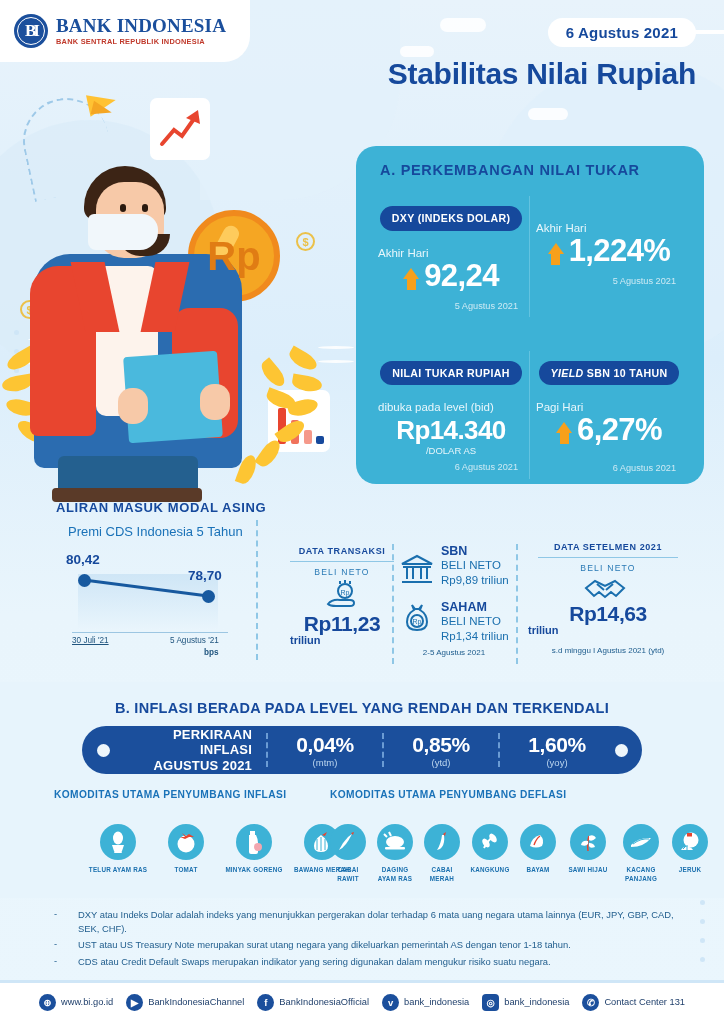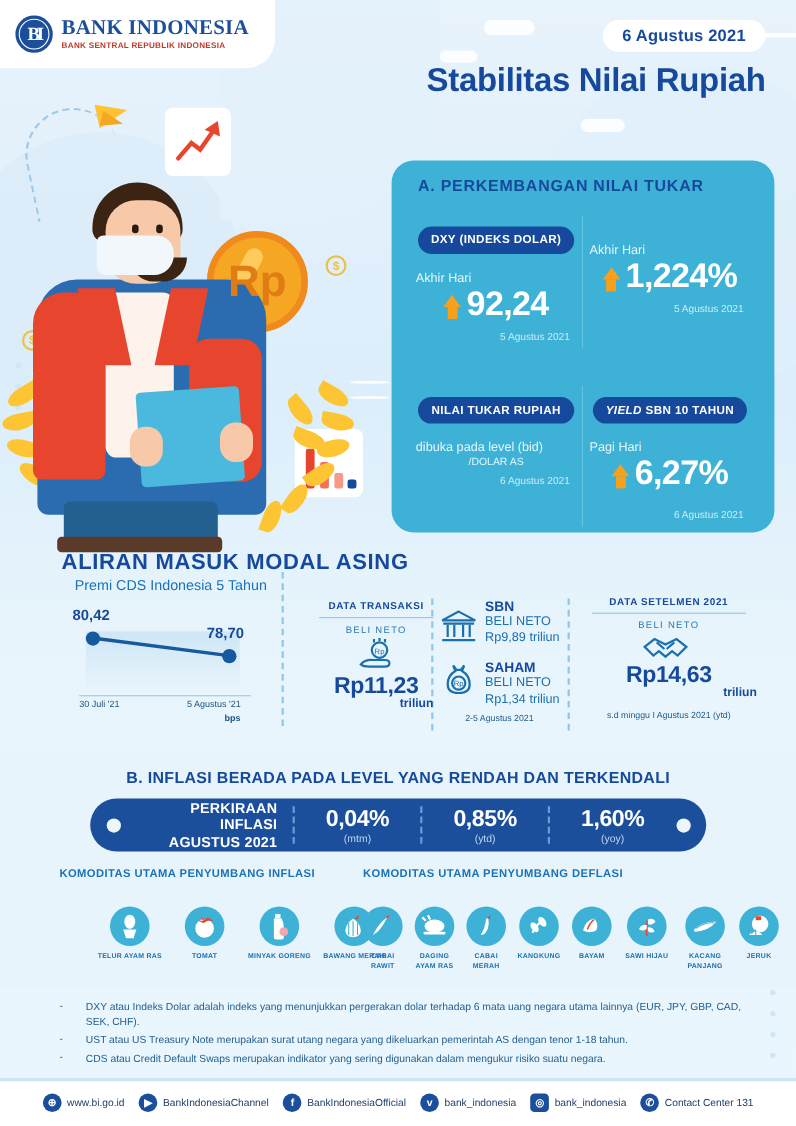--- a/index.html
+++ b/index.html
@@ -124,34 +124,34 @@
     border-bottom:11px solid #f7a01b;position:relative;margin-top:-4px;
   }
   .arrow-up::after{content:"";position:absolute;left:-4.5px;top:11px;width:9px;height:11px;background:#f7a01b;}
   .bigval{color:#fff;font-weight:700;font-size:31px;letter-spacing:-.6px;line-height:1;}
   .bigval.small{font-size:26px;}
   .datestamp{color:#cdeaf4;font-size:9.2px;text-align:right;padding-right:6px;margin-top:10px;}
   .mid{color:#e7f6fb;font-size:9.5px;text-align:center;margin-top:2px;}
 
   
   .amma{position:absolute;left:0;top:492px;width:724px;height:190px;}
-  .amma-title{position:absolute;left:56px;top:8px;color:#16499c;font-weight:700;font-size:20px;letter-spacing:.6px;}
+  .amma-title{position:absolute;left:56px;top:8px;color:#16499c;font-weight:700;font-size:13px;letter-spacing:.6px;}
   .sub-h{color:#1a72b8;font-size:13px;}
   .vdash{position:absolute;border-left:2px dashed #8fc7e6;}
   .chartbox{position:absolute;left:60px;top:58px;width:185px;height:100px;}
   .chart-area{position:absolute;left:18px;top:24px;width:140px;height:56px;
     background:linear-gradient(180deg,#cfe6f6 0%, rgba(207,230,246,0) 100%);}
   .chart-axis{position:absolute;left:12px;top:82px;width:156px;height:1px;background:#9cc6e2;}
   .dot-pt{position:absolute;width:13px;height:13px;border-radius:50%;background:#17599f;}
   .pt-label{position:absolute;color:#16499c;font-weight:700;font-size:13.5px;}
   .ax-label{position:absolute;color:#20557f;font-size:8.2px;}
   .mini-h{color:#16499c;font-weight:700;font-size:9px;letter-spacing:.6px;text-align:center;}
   .mini-sub{color:#2a7ab5;font-size:8.6px;letter-spacing:1.2px;text-align:center;margin-top:5px;}
   .big-rp{color:#16499c;font-weight:700;font-size:21px;text-align:center;letter-spacing:-.4px;}
-  .trilium{color:#16499c;font-weight:700;font-size:11px;text-align:right;margin-top:-2px;}
+  .trilium{color:#16499c;font-weight:700;font-size:11px;text-align:left;margin-top:-2px;}
   .note-s{color:#1c5b8c;font-size:8px;text-align:center;}
   .hline{height:1px;background:#8fc7e6;}
   .ico-line{stroke:#1a6fae;fill:none;stroke-width:2;}
   .inst-title{color:#16499c;font-weight:700;font-size:12.5px;}
   .inst-txt{color:#1a6fae;font-size:11.5px;line-height:1.28;}
 
   
   .secB{position:absolute;left:0;top:682px;width:724px;height:216px;background:#e7f4fc;}
   .secB-title{position:absolute;left:0;right:0;top:18px;text-align:center;color:#16499c;font-weight:700;font-size:14.5px;letter-spacing:.3px;}
   .pill{
@@ -336,20 +336,23 @@
 
     <div class="cardgrid" style="margin-top:18px;">
 
       <div class="statcard bordered">
         <div style="text-align:center;">
           <div class="badge">
             <span>NILAI TUKAR RUPIAH</span>
           </div>
         </div>
         <div class="sublabel">dibuka pada level (bid)</div>
+        <div class="bigrow" style="margin-top:4px;">
+          <div class="bigval small">Rp14.340</div>
+        </div>
         <div class="mid">/DOLAR AS</div>
         <div class="datestamp" style="margin-top:6px;">6 Agustus 2021</div>
       </div>
 
       <div class="statcard">
         <div style="text-align:center;">
           <div class="badge">
             <span class="ital">YIELD</span>
             <span>SBN 10 TAHUN</span>
           </div>
@@ -376,21 +379,21 @@
     <div class="chartbox">
       <div class="chart-area"></div>
       <svg width="185" height="100" style="position:absolute;left:0;top:0;">
         <line x1="24" y1="30" x2="148" y2="46" stroke="#17599f" stroke-width="3"></line>
       </svg>
       <div class="dot-pt" style="left:18px;top:24px;"></div>
       <div class="dot-pt" style="left:142px;top:40px;"></div>
       <div class="pt-label" style="left:6px;top:2px;">80,42</div>
       <div class="pt-label" style="left:128px;top:18px;">78,70</div>
       <div class="chart-axis"></div>
-      <div class="ax-label" style="left:12px;top:86px;">30 Juli '21</div>
+      <div class="ax-label" style="left:12px;top:86px;text-decoration:underline;">30 Juli '21</div>
       <div class="ax-label" style="left:110px;top:86px;">5 Agustus '21</div>
       <div class="ax-label" style="left:144px;top:98px;font-weight:700;">bps</div>
     </div>
 
     <div style="position:absolute;left:290px;top:54px;width:104px;">
       <div class="mini-h">DATA TRANSAKSI</div>
       <div class="hline" style="margin:5px 0 0 0;"></div>
       <div class="mini-sub">BELI NETO</div>
       <div style="display:flex;justify-content:center;margin-top:3px;">
         <svg width="44" height="32" viewBox="0 0 44 32">

